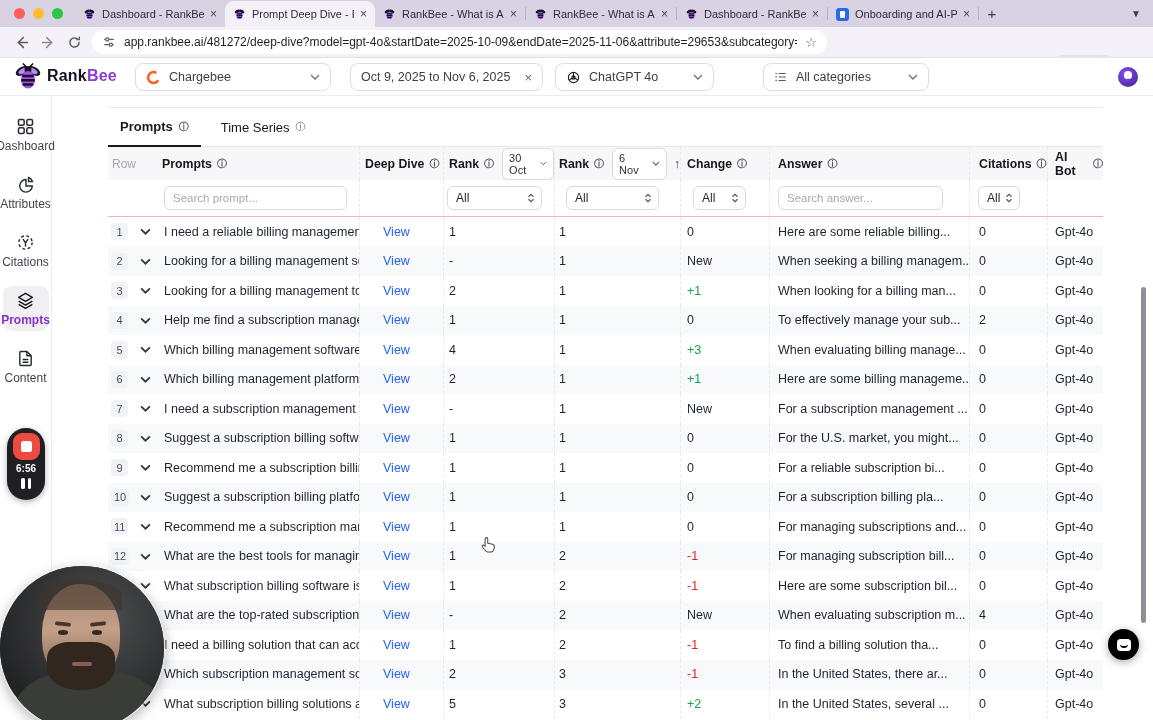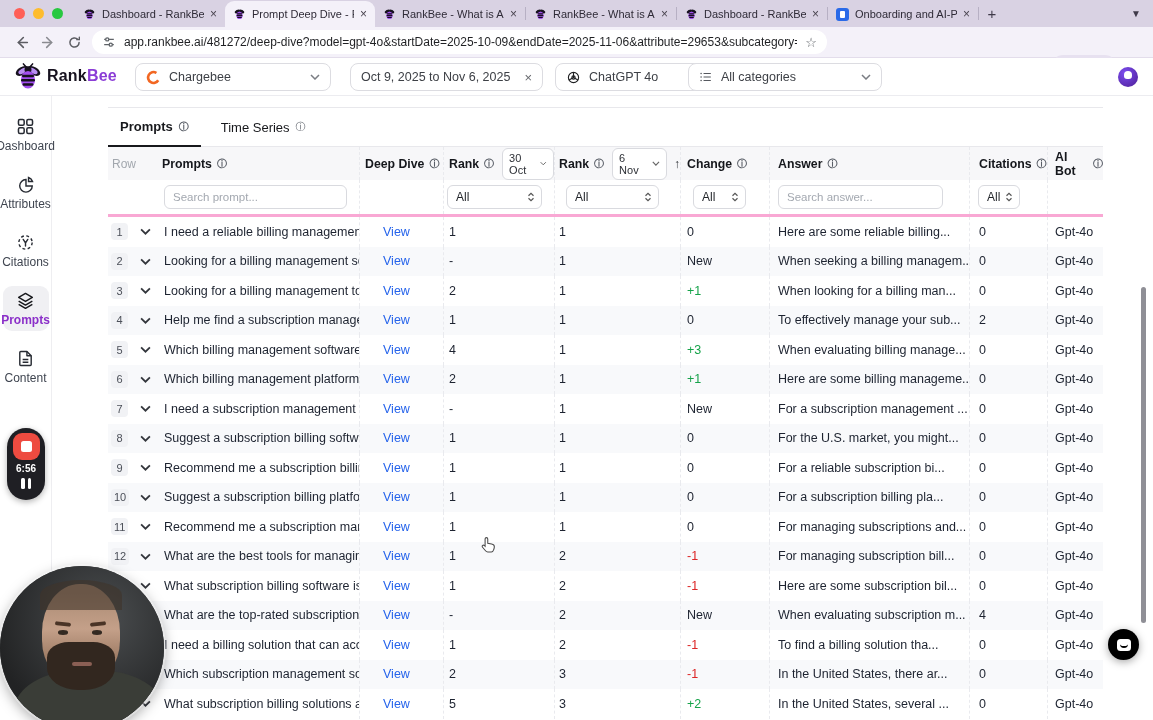--- a/index.html
+++ b/index.html
@@ -36,21 +36,21 @@
   .extred::after { content:""; position:absolute; right:2px; top:3px; width:4px; height:4px; border-radius:50%; background:#ffd9e0; }
   .extblue { width:14px; height:14px; border-radius:50%; background:#2a6df5; position:relative; }
   .extblue::after { content:""; position:absolute; left:4px; top:4px; width:6px; height:6px; border-radius:50%; background:#cfe0ff; }
 
   
   .app-header { position:relative; height:38px; background:#fff; border-bottom:1px solid #ececf0; }
   .logo { position:absolute; left:13px; top:4px; display:flex; align-items:center; gap:4px; }
   .logo-text { font-size:16px; font-weight:700; color:#17121f; letter-spacing:.2px; }
   .logo-text .bee { color:#8b3dd6; }
   .hctl { position:absolute; top:5px; height:28px; border:1px solid #dcdce1; border-radius:8px; background:#fff; display:flex; align-items:center; padding:0 10px; gap:8px; font-size:12.5px; color:#3d4046; }
-  .ctl-company{left:135px;width:196px}.ctl-date{left:350px;width:193px}.ctl-model{left:555px;width:159px}.ctl-cat{left:688px;width:194px}
+  .ctl-company{left:135px;width:196px}.ctl-date{left:350px;width:193px}.ctl-model{left:555px;width:159px}.ctl-cat{left:763px;width:166px}
   .hctl .chev { margin-left:auto; }
   .ctl-x { margin-left:auto; color:#66686d; font-size:13px; }
   .avatar { position:absolute; right:15px; top:9px; width:20px; height:20px; border-radius:50%; background:radial-gradient(circle at 35% 30%, #7c4df0, #4c1d95); }
   .avatar::after { content:""; position:absolute; left:6px; top:4px; width:8px; height:8px; border-radius:50% 50% 40% 40%; background:#fff; }
 
   
   .app-body { display:flex; height:624px; }
   .sidebar { width:52px; border-right:1px solid #eeeef1; padding-top:16px; display:flex; flex-direction:column; align-items:center; gap:13px; flex:0 0 auto; }
   .sitem { width:46px; padding:5px 0 4px; border-radius:9px; display:flex; flex-direction:column; align-items:center; gap:3px; }
   .slabel { font-size:12px; color:#3f4550; }
@@ -69,21 +69,21 @@
   .cell { height:100%; display:flex; align-items:center; }
   .dash { border-right:1px dashed #e9eaee; }
 
   .thead { background:#f7f7f9; height:33px; font-size:12.3px; font-weight:700; color:#15171c; }
   .hrow { grid-column:1/3; color:#a2a7ae; font-weight:400; font-size:12px; padding-left:4px; }
   .h-pad6{padding-left:6px}.h-pad5{padding-left:5px}.h-pad4{padding-left:4px}.h-pad8{padding-left:8px}.h-pad9{padding-left:9px}.h-pad7{padding-left:7px}
   .hlbl { display:flex; align-items:center; gap:5px; }
   .dsel { display:inline-flex; align-items:center; gap:5px; background:#fff; border:1px solid #d9dadf; border-radius:6px; padding:3px 6px; font-size:11px; font-weight:400; color:#2c2f35; margin-left:8px; }
   .sortup { font-size:12px; color:#2c2f35; font-weight:400; margin-left:7px; }
 
-  .tfilter { height:37px; border-bottom:3px solid #f9a8d4; }
+  .tfilter { height:37px; border-bottom:1px solid #f9a8d4; }
   .finput { height:24px; border:1px solid #d9dadf; border-radius:6px; font-size:11.5px; padding:0 8px; color:#333; background:#fff; font-family:inherit; outline:none; }
   .finput::placeholder { color:#a3a8b0; }
   .fi-prompt { width:183px; margin-left:8px; }
   .fi-answer { width:165px; margin-left:8px; }
   .fsel { height:24px; border:1px solid #d9dadf; border-radius:6px; font-size:12px; display:flex; align-items:center; justify-content:space-between; padding:0 6px 0 8px; color:#1f2227; background:#fff; }
   .fs1{width:95px;margin-left:3px}.fs2{width:93px;margin-left:11px}.fs3{width:53px;margin-left:12px}.fs4{width:42px;margin-left:8px}
 
   .trow { height:29.5px; font-size:12.5px; color:#1d2330; }
   .tbody .trow:nth-child(even) { background:#f8f9fb; }
   .numbadge { display:inline-flex; min-width:17px; height:17px; align-items:center; justify-content:center; background:#f1f2f5; border-radius:4px; font-size:11px; color:#4c5059; padding:0 3px; margin-left:3px; }

